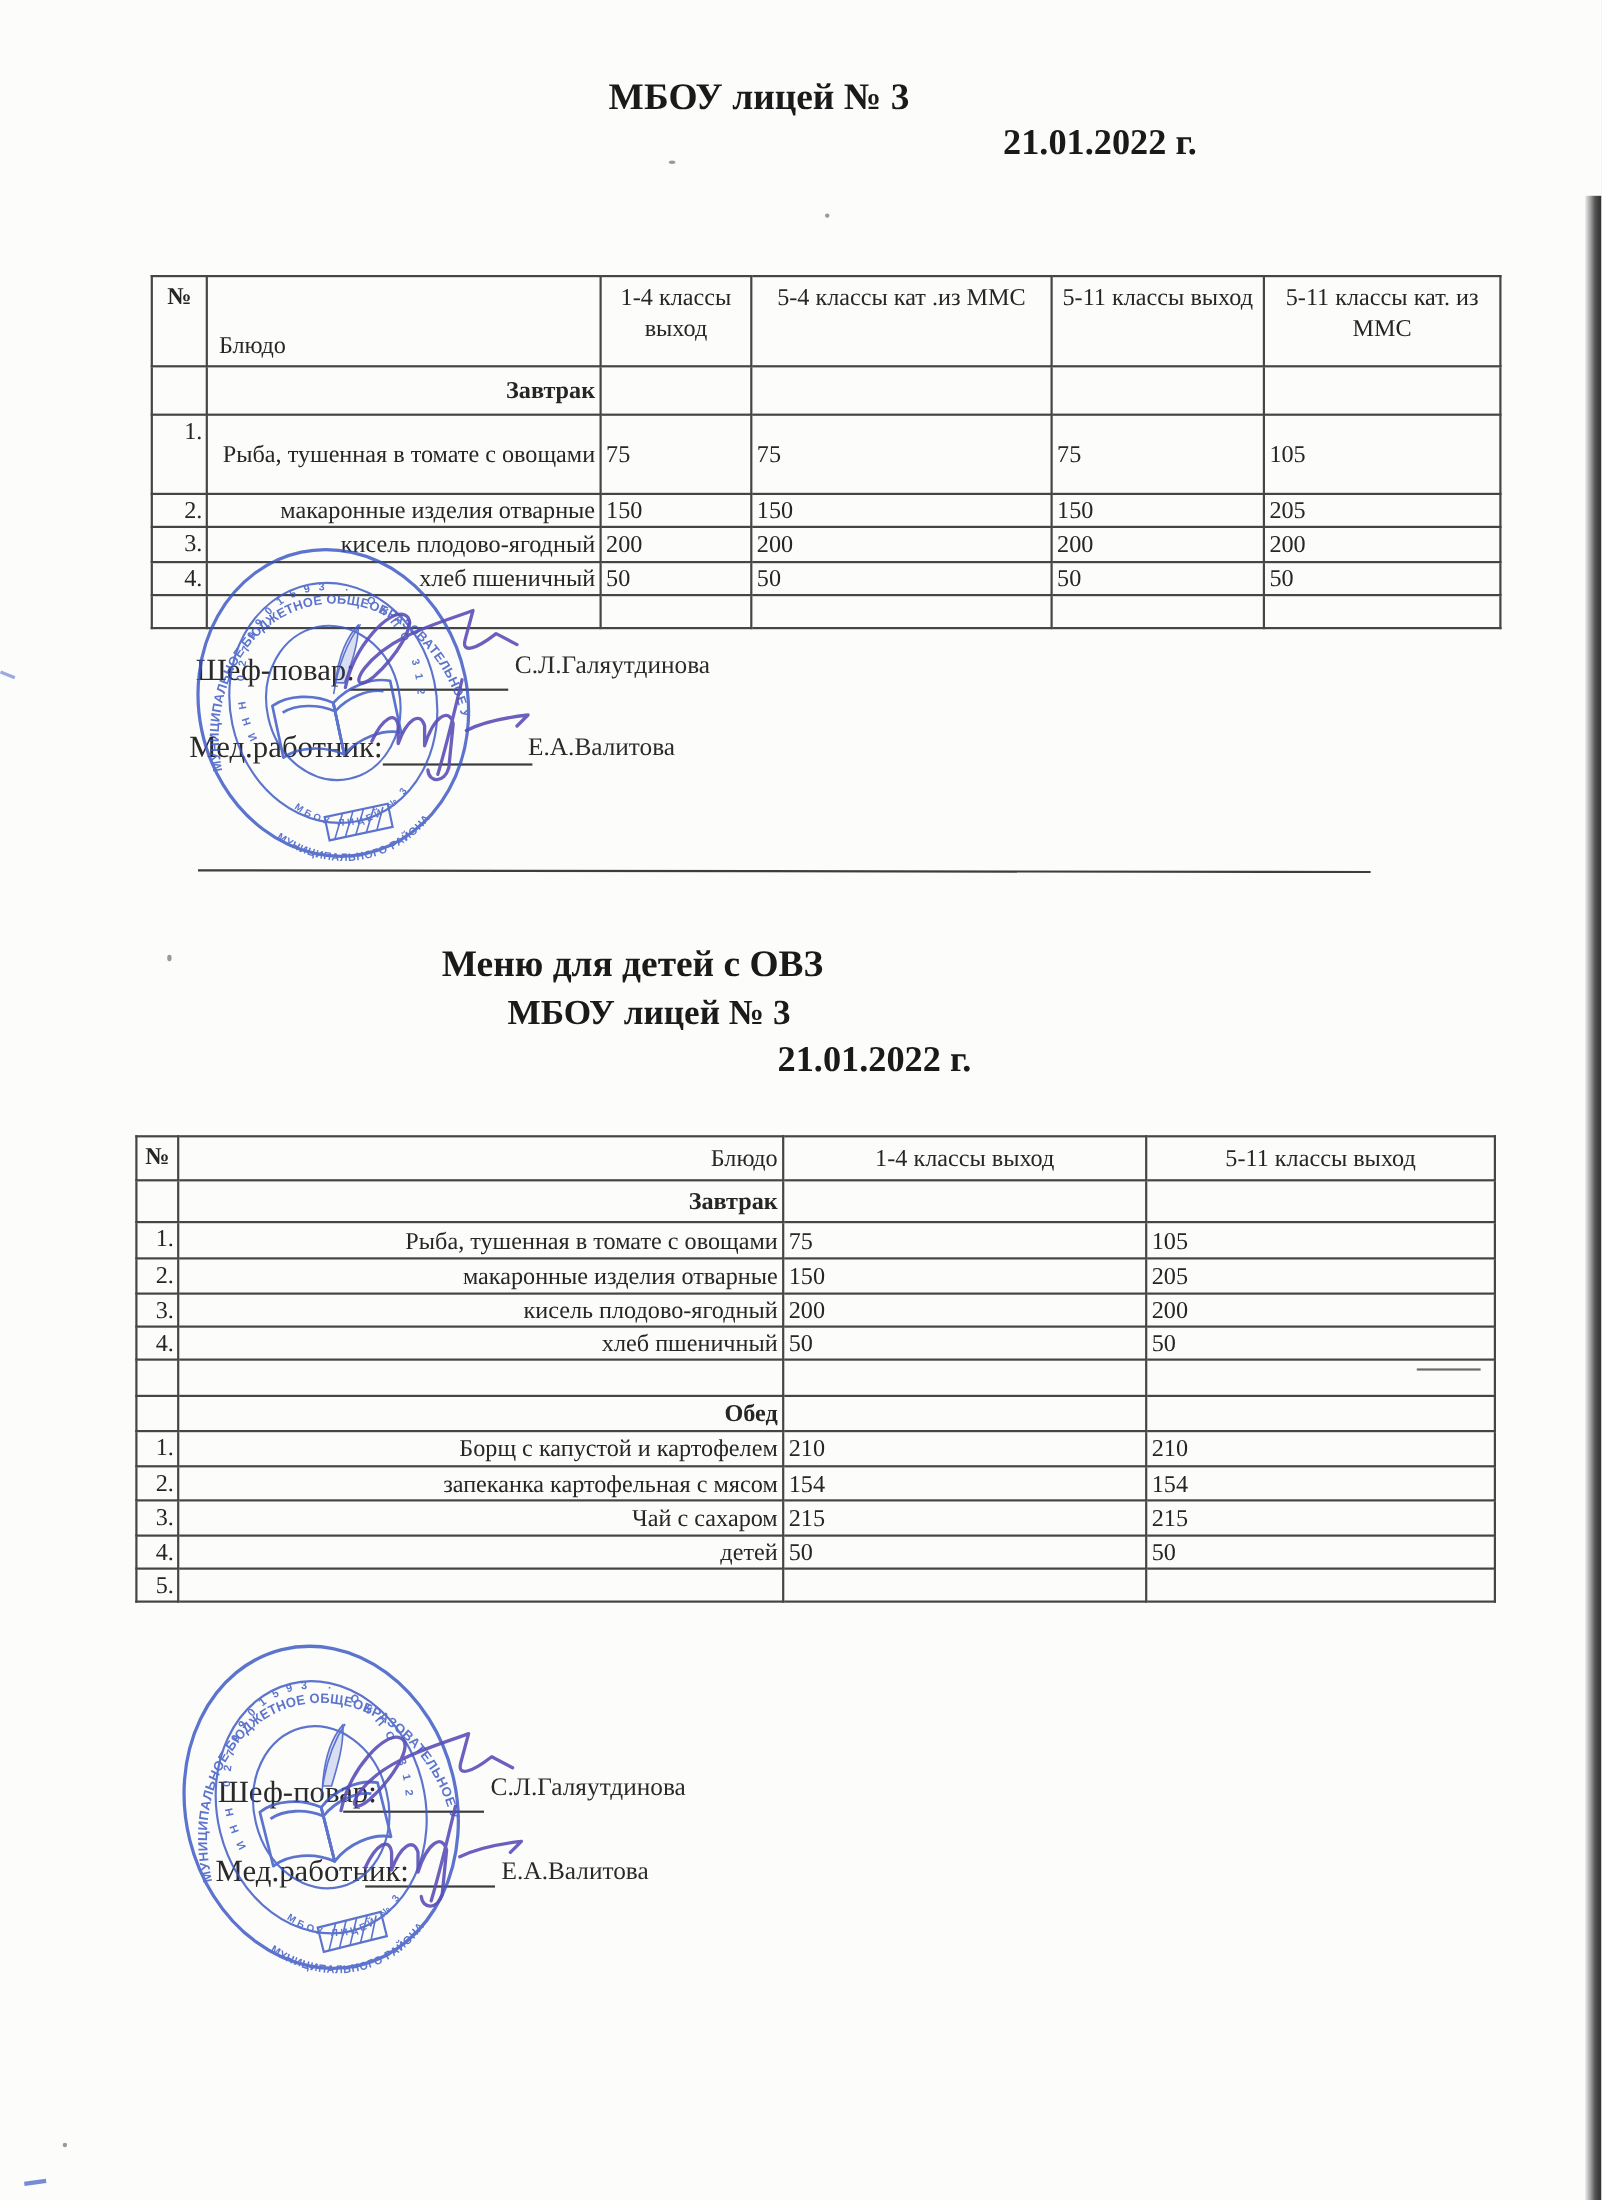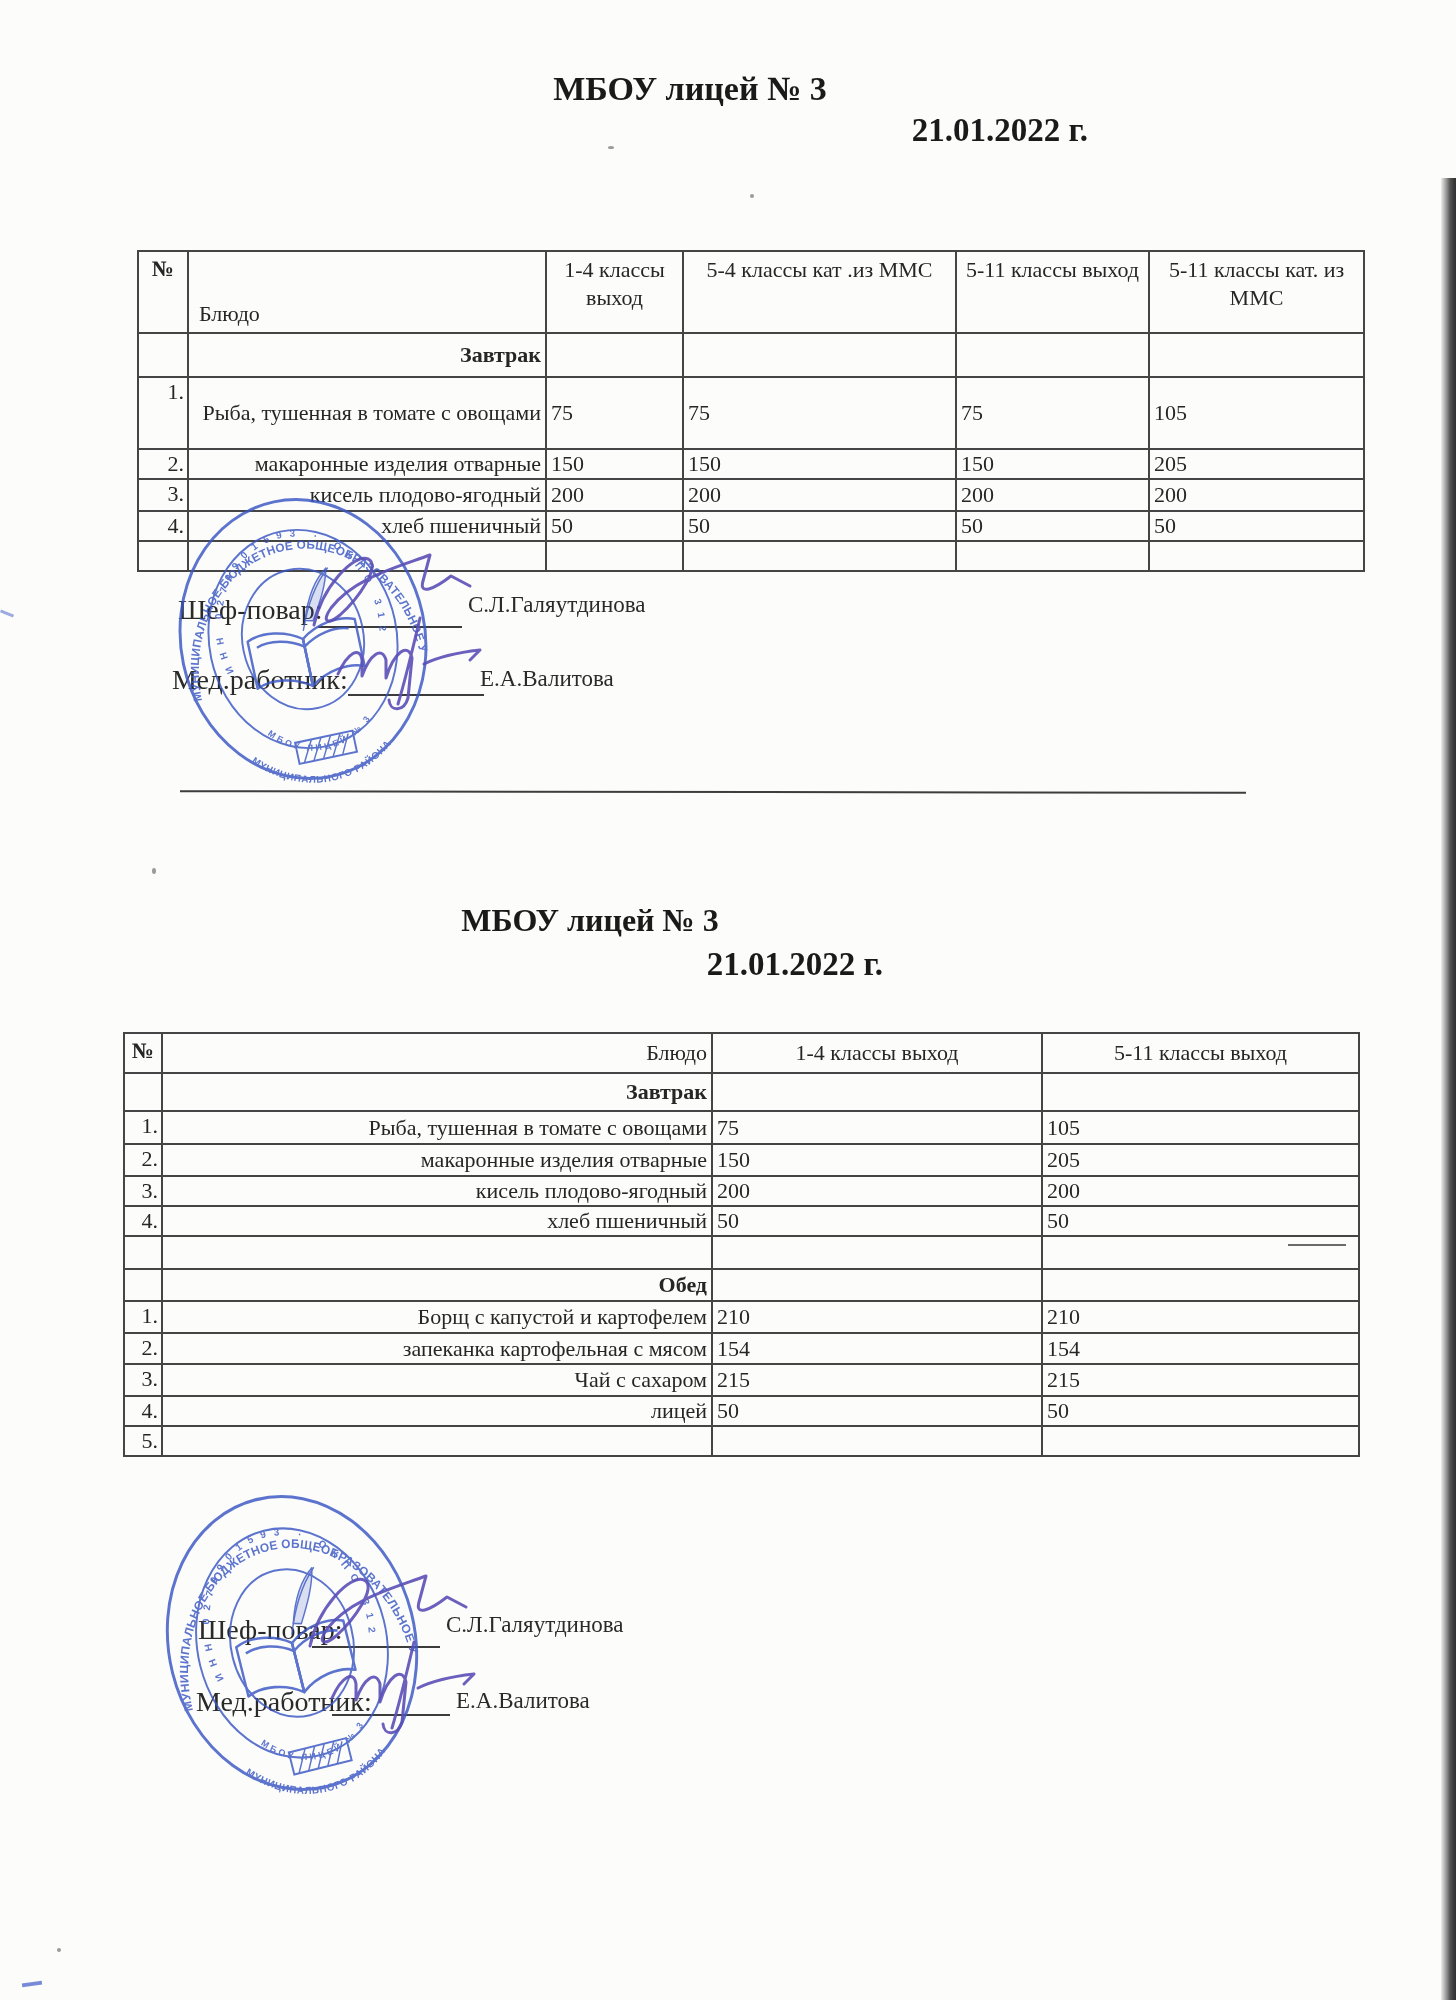--- a/index.html
+++ b/index.html
@@ -168,20 +168,21 @@
 
   <svg class="abs handsig" style="left:300px;top:545px;" width="200" height="95" viewBox="0 0 200 95">
     <path d="M14,80 C22,42 54,8 68,14 C82,20 58,54 40,70 C28,80 21,77 31,63 C54,33 98,22 130,10 L123,36 C119,50 133,45 151,31 L170,41"></path>
   </svg>
   <svg class="abs handsig" style="left:330px;top:612px;" width="200" height="100" viewBox="0 0 200 100">
     <path d="M8,62 C18,40 30,34 32,48 L32,64 C40,42 52,34 56,48 L56,66 C64,40 78,30 82,46 L78,86 C74,100 60,100 59,88 M90,6 C82,40 74,72 68,92 M94,52 C110,44 132,40 150,38 L140,48"></path>
   </svg>
 
   <div class="abs divider" style="left:180px;top:791px;width:1066px;"></div>
 
+  <div class="abs doc-title" style="left:275px;top:858px;width:600px;">Меню для детей с ОВЗ</div>
   <div class="abs doc-title small" style="left:290px;top:902px;width:600px;">МБОУ лицей № 3</div>
   <div class="abs doc-date" style="left:680px;top:946px;width:230px;">21.01.2022 г.</div>
 
   <div class="abs" style="left:123px;top:1032px;width:1235px;">
     <table class="menu">
       <colgroup>
         <col style="width:38px">
           <col style="width:550px">
           <col style="width:330px">
           <col style="width:317px">
@@ -248,21 +249,21 @@
         <td class="val">154</td>
       </tr>
       <tr style="height:32px">
         <td class="num">3.</td>
         <td class="dish">Чай с сахаром</td>
         <td class="val">215</td>
         <td class="val">215</td>
       </tr>
       <tr style="height:30px">
         <td class="num">4.</td>
-        <td class="dish">лицей</td>
+        <td class="dish">детей</td>
         <td class="val">50</td>
         <td class="val">50</td>
       </tr>
       <tr style="height:28px">
         <td class="num">5.</td>
         <td class="dish"></td>
         <td class="val"></td>
         <td class="val"></td>
       </tr>
     </tbody>

